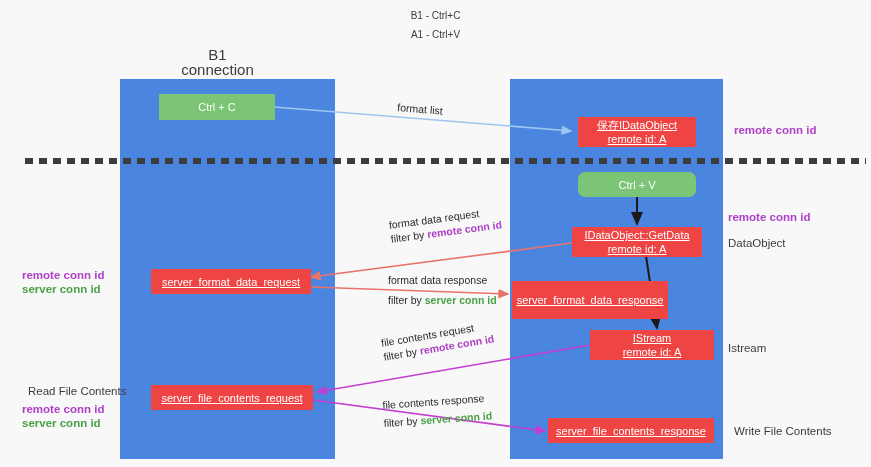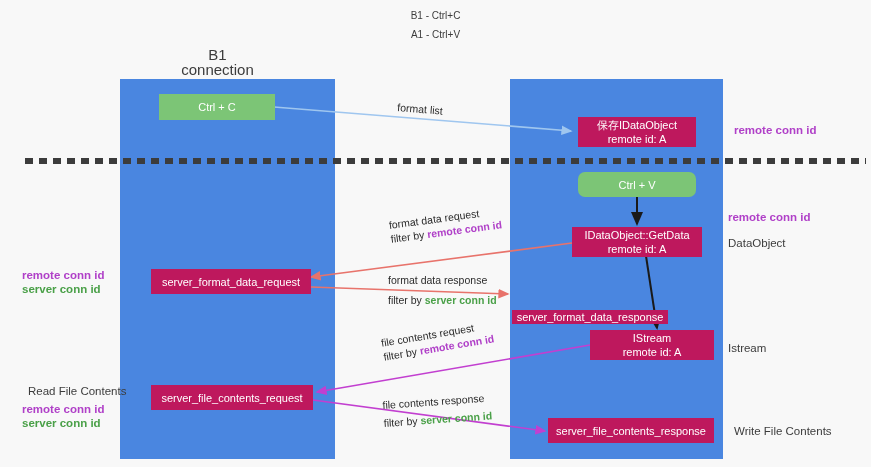--- a/index.html
+++ b/index.html
@@ -43,21 +43,21 @@
     align-items: center;
     justify-content: center;
     color: #ffffff;
     font-size: 11px;
     line-height: 14px;
     text-align: center;
     white-space: pre-line;
     padding: 2px 16px;
   }
   .node.green { background: #7cc576; }
-  .node.orange { background: #be185d; }
+  .node.orange { background: #ef4444; text-decoration: underline; }
   .side-label {
     position: absolute;
     font-size: 11.5px;
     line-height: 15px;
     color: #3c3c3c;
   }
   .side-label.purple { color: #b040c8; font-weight: bold; }
   .side-label.green   { color: #4aa048; font-weight: bold; }
   .edge-label {
     position: absolute;
@@ -128,21 +128,21 @@
   <div class="node orange" style="left:578px; top:117px; width:118px; height:30px;">保存IDataObject
 remote id: A</div>
 
   <div class="node green" style="left:578px; top:172px; width:118px; height:25px;border-radius:7px;">Ctrl + V</div>
 
   <div class="node orange" style="left:572px; top:227px; width:130px; height:30px;">IDataObject::GetData
 remote id: A</div>
 
   <div class="node orange" style="left:151px; top:269px; width:160px; height:25px;">server_format_data_request</div>
 
-  <div class="node orange" style="left:512px; top:281px; width:156px; height:14px;margin-top:29px;">server_format_data_response</div>
+  <div class="node orange" style="left:512px; top:281px; width:156px; height:38px;">server_format_data_response</div>
 
   <div class="node orange" style="left:590px; top:330px; width:124px; height:30px;">IStream
 remote id: A</div>
 
   <div class="node orange" style="left:151px; top:385px; width:162px; height:25px;">server_file_contents_request</div>
 
   <div class="node orange" style="left:548px; top:418px; width:166px; height:25px;">server_file_contents_response</div>
 
   <div class="edge-label" style="left:398px; top:100px; transform: rotate(4.6deg);">
     <div>format list</div>

